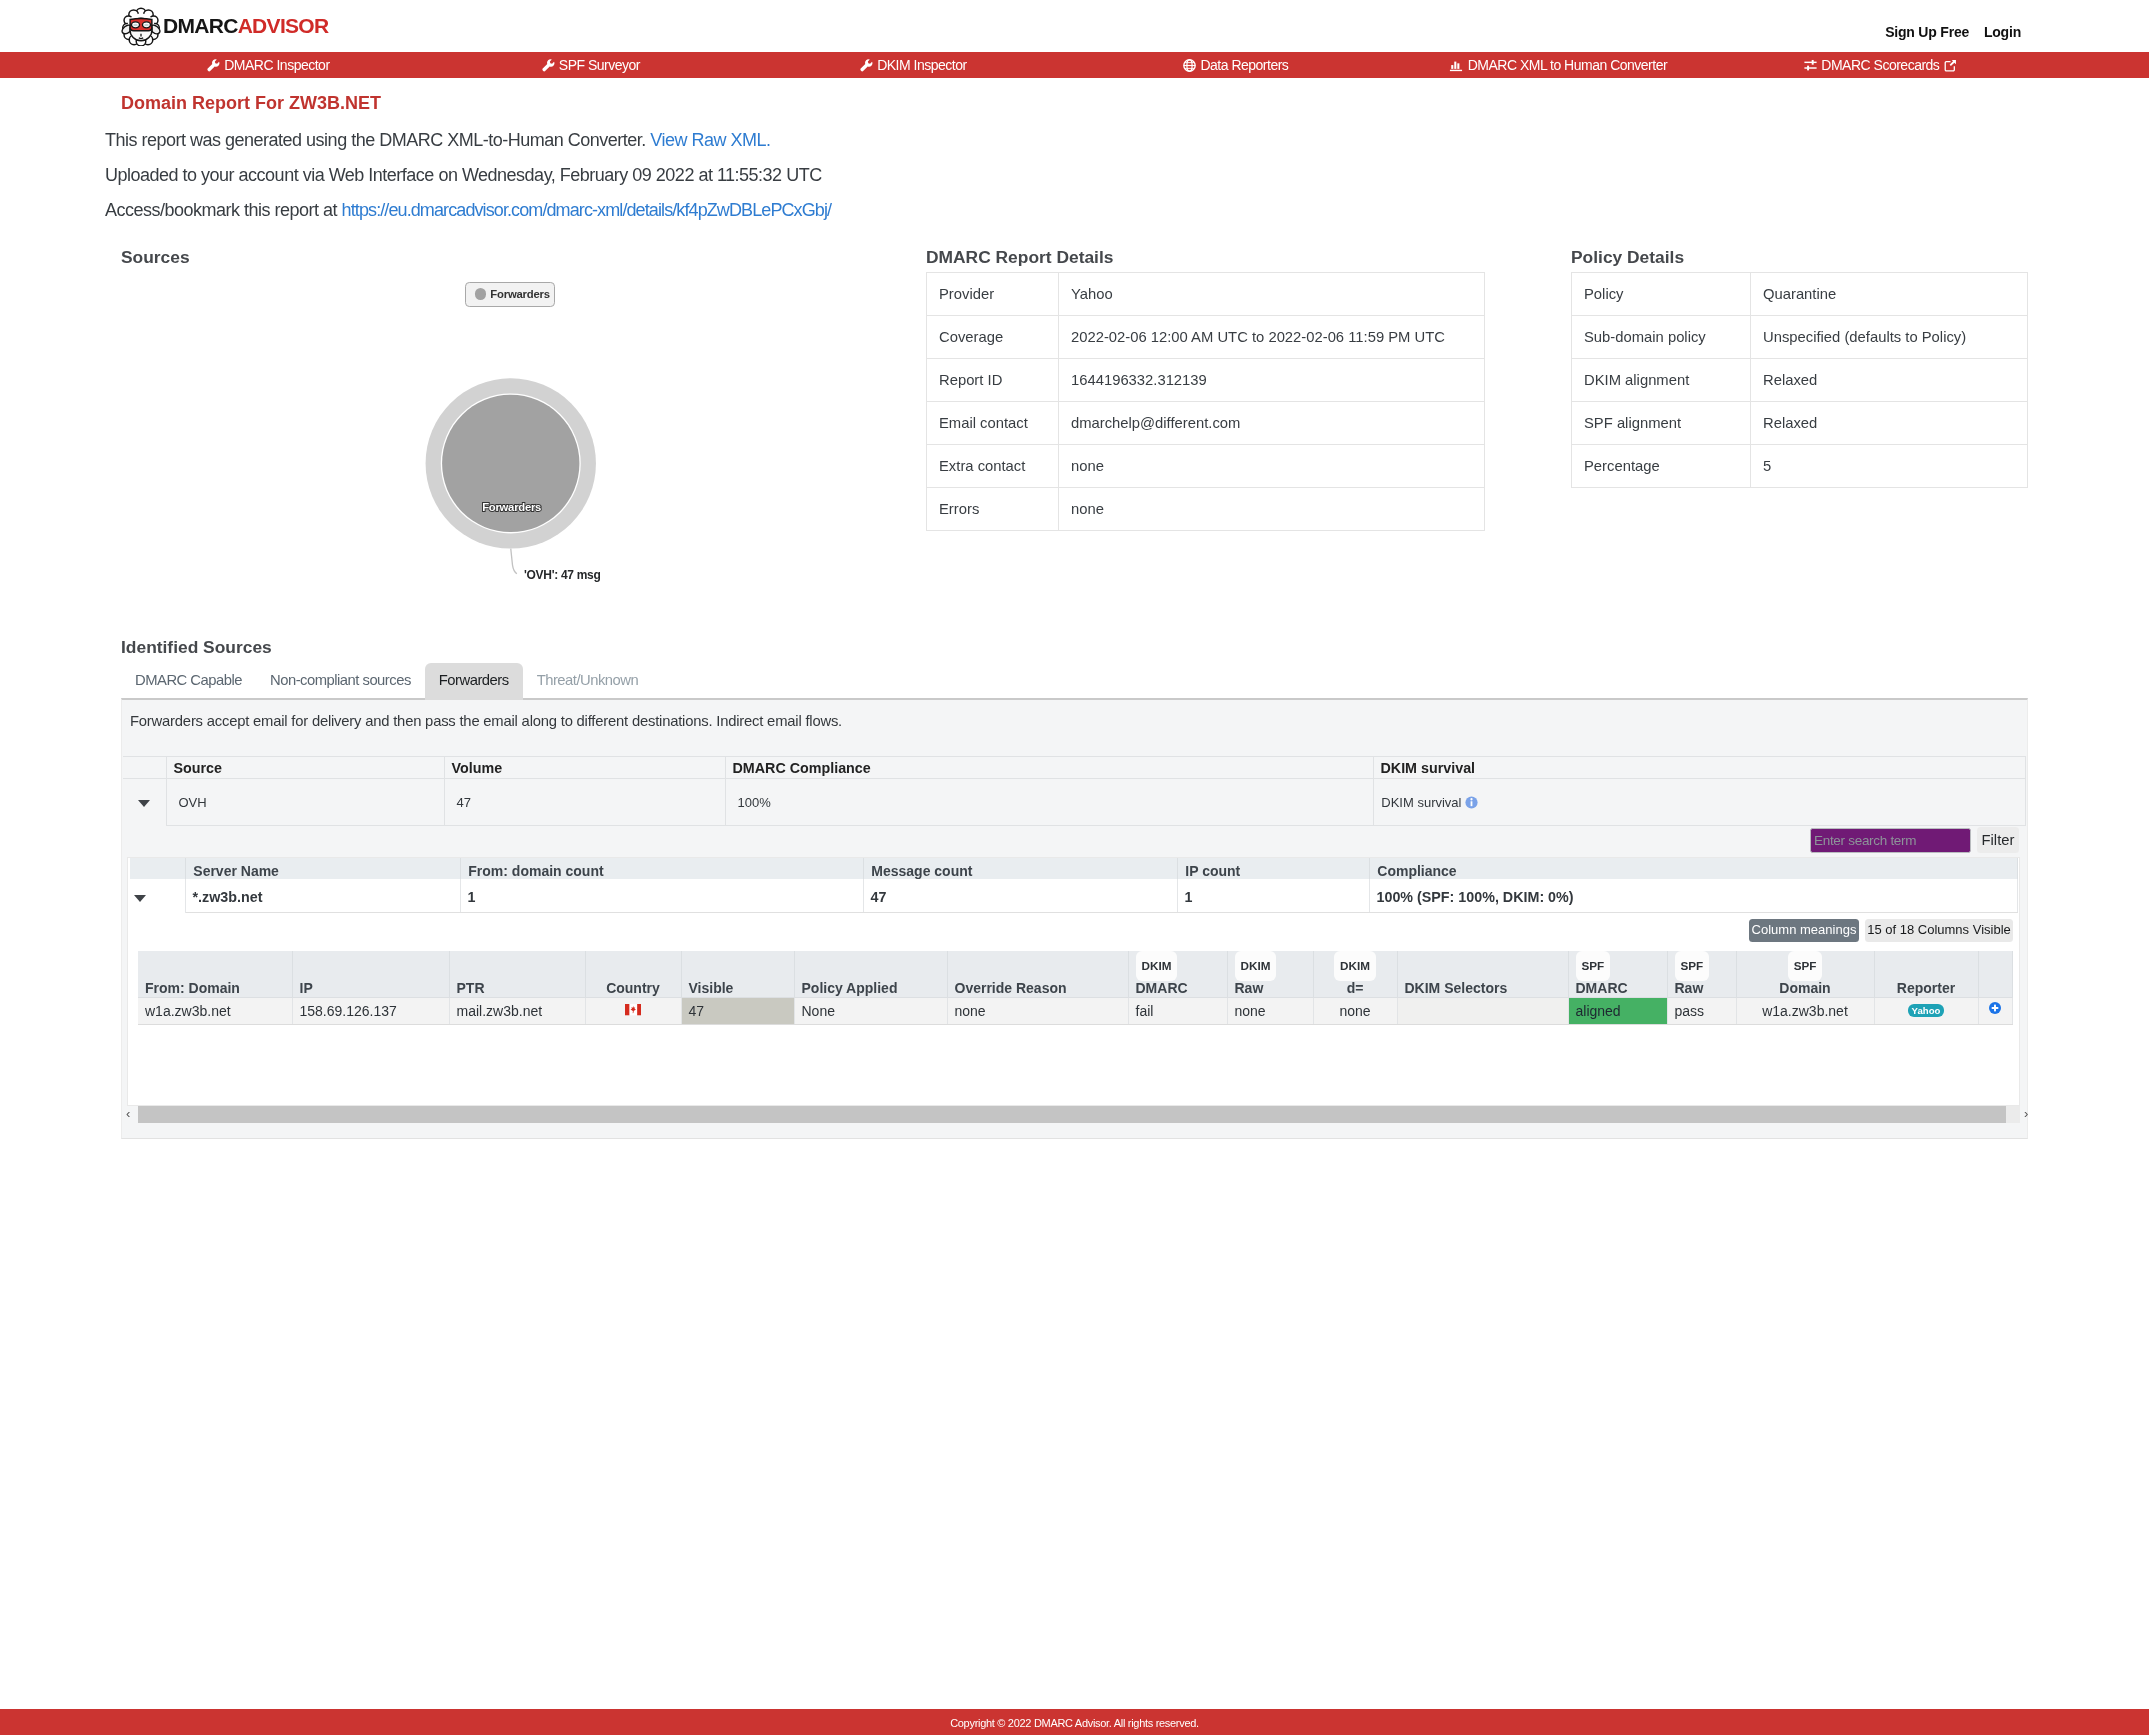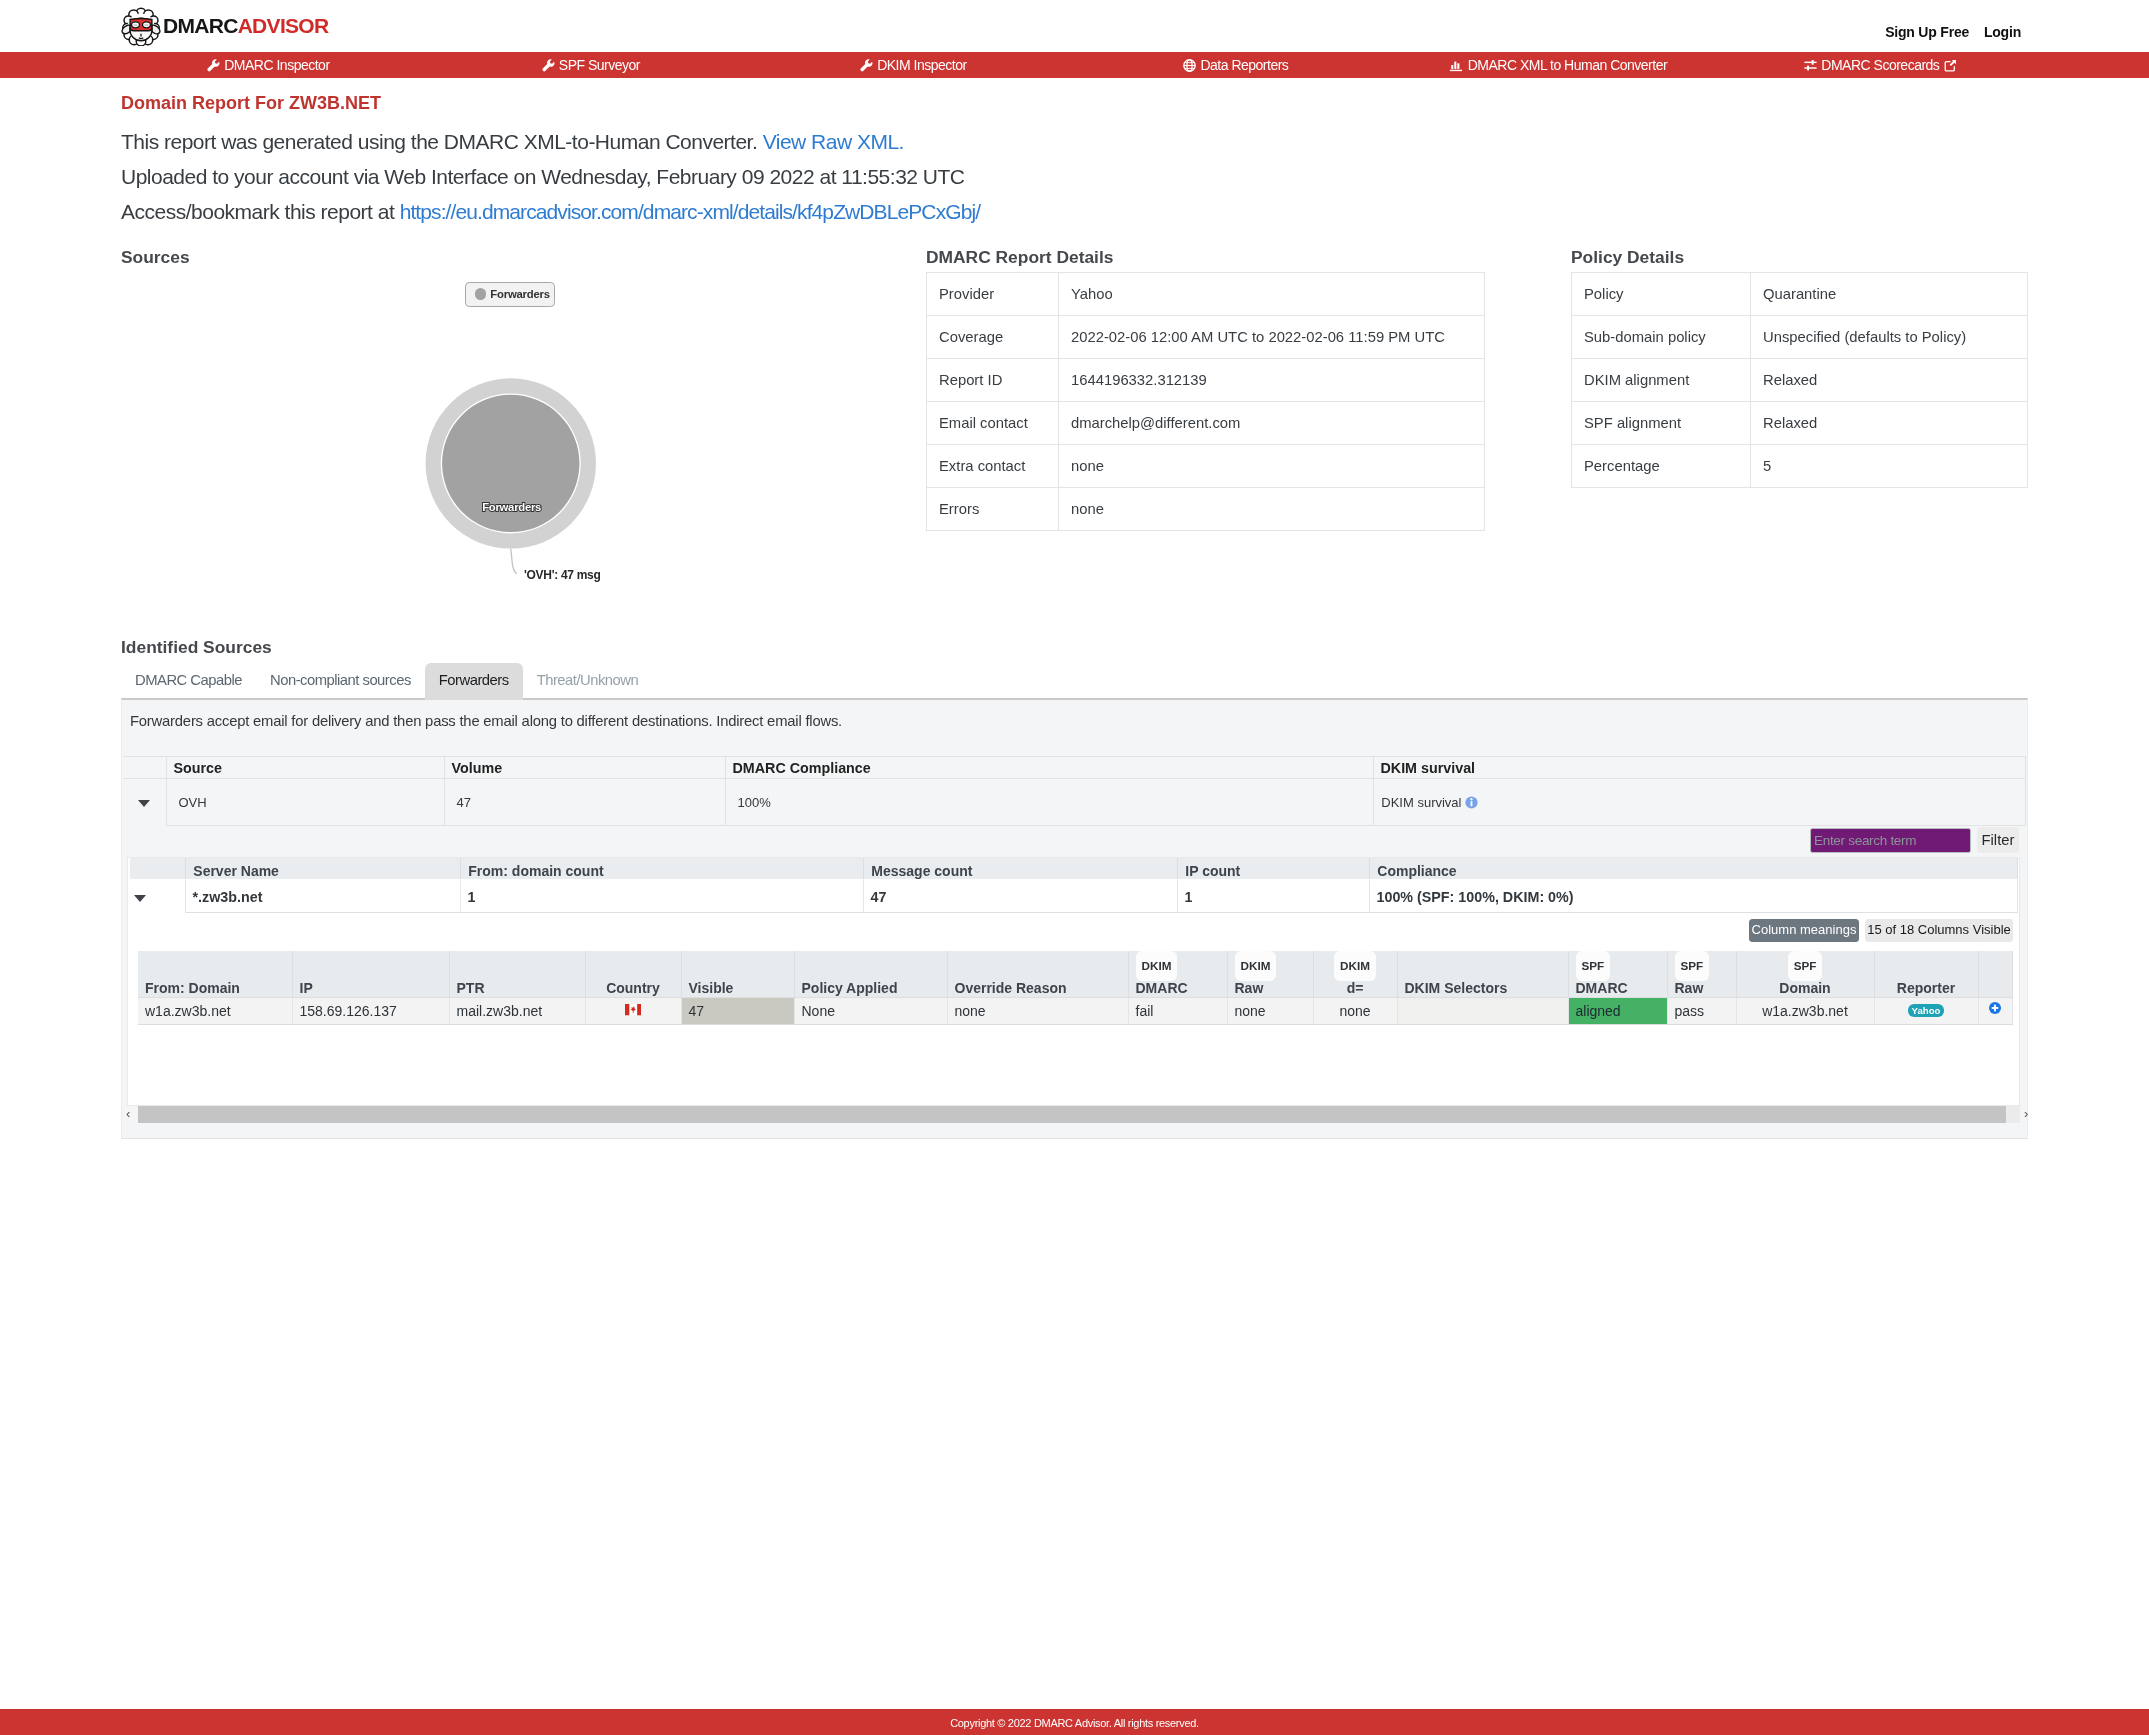--- a/index.html
+++ b/index.html
@@ -15,21 +15,21 @@
 #hdr-links span { margin-left:14.8px; }
 
 
 #nav { position:absolute; top:52px; left:0; width:2149px; height:26px; background:#cb3431; }
 #nav .in { width:1935px; margin:0 auto; display:flex; height:26px; }
 #nav .it { flex:1; text-align:center; color:#fff; font-size:14px; line-height:26px; white-space:nowrap; letter-spacing:-0.5px; }
 #nav svg { vertical-align:-1.7px; margin-right:4.3px; }
 
 
 #h-domain { position:absolute; left:121px; top:93px; font-size:18px; font-weight:bold; color:#c0342f; }
-.para { position:absolute; left:121px; font-size:21px; color:#383d42; letter-spacing:-0.5px; }
+.para { position:absolute; left:105px; font-size:18px; color:#383d42; letter-spacing:-0.5px; }
 .para a { color:#2e7cd1; text-decoration:none; }
 
 
 .sect { position:absolute; font-size:17.4px; font-weight:bold; color:#45484c; }
 
 
 .dtable { position:absolute; border-collapse:collapse; table-layout:fixed; font-size:14.8px; color:#383d42; }
 .dtable td { border:0.9px solid #e4e4e4; height:43px; padding-left:12px; vertical-align:middle; }
 
 

